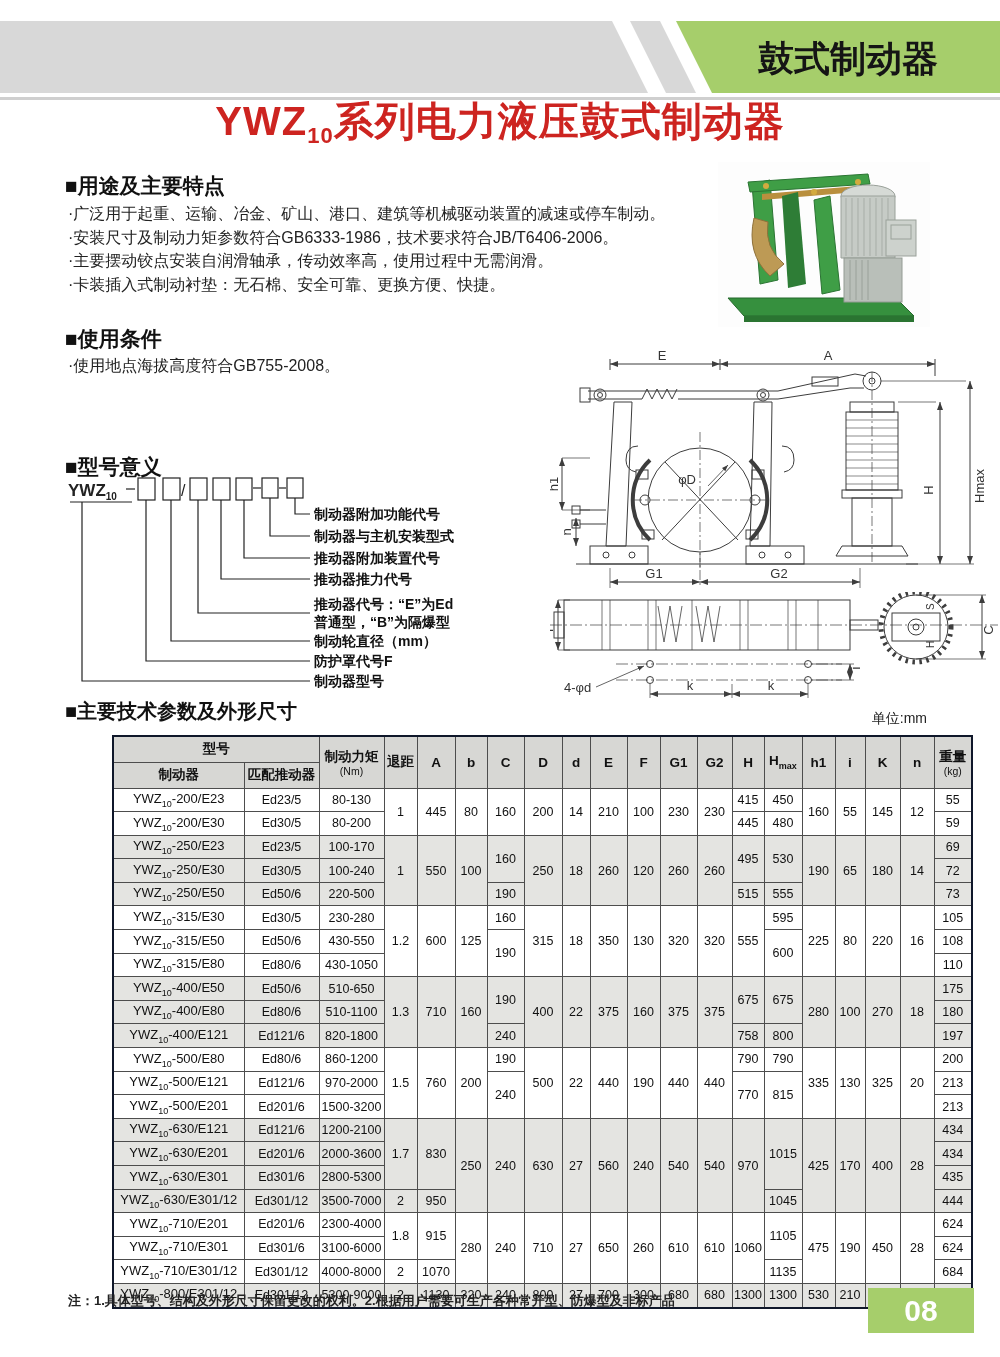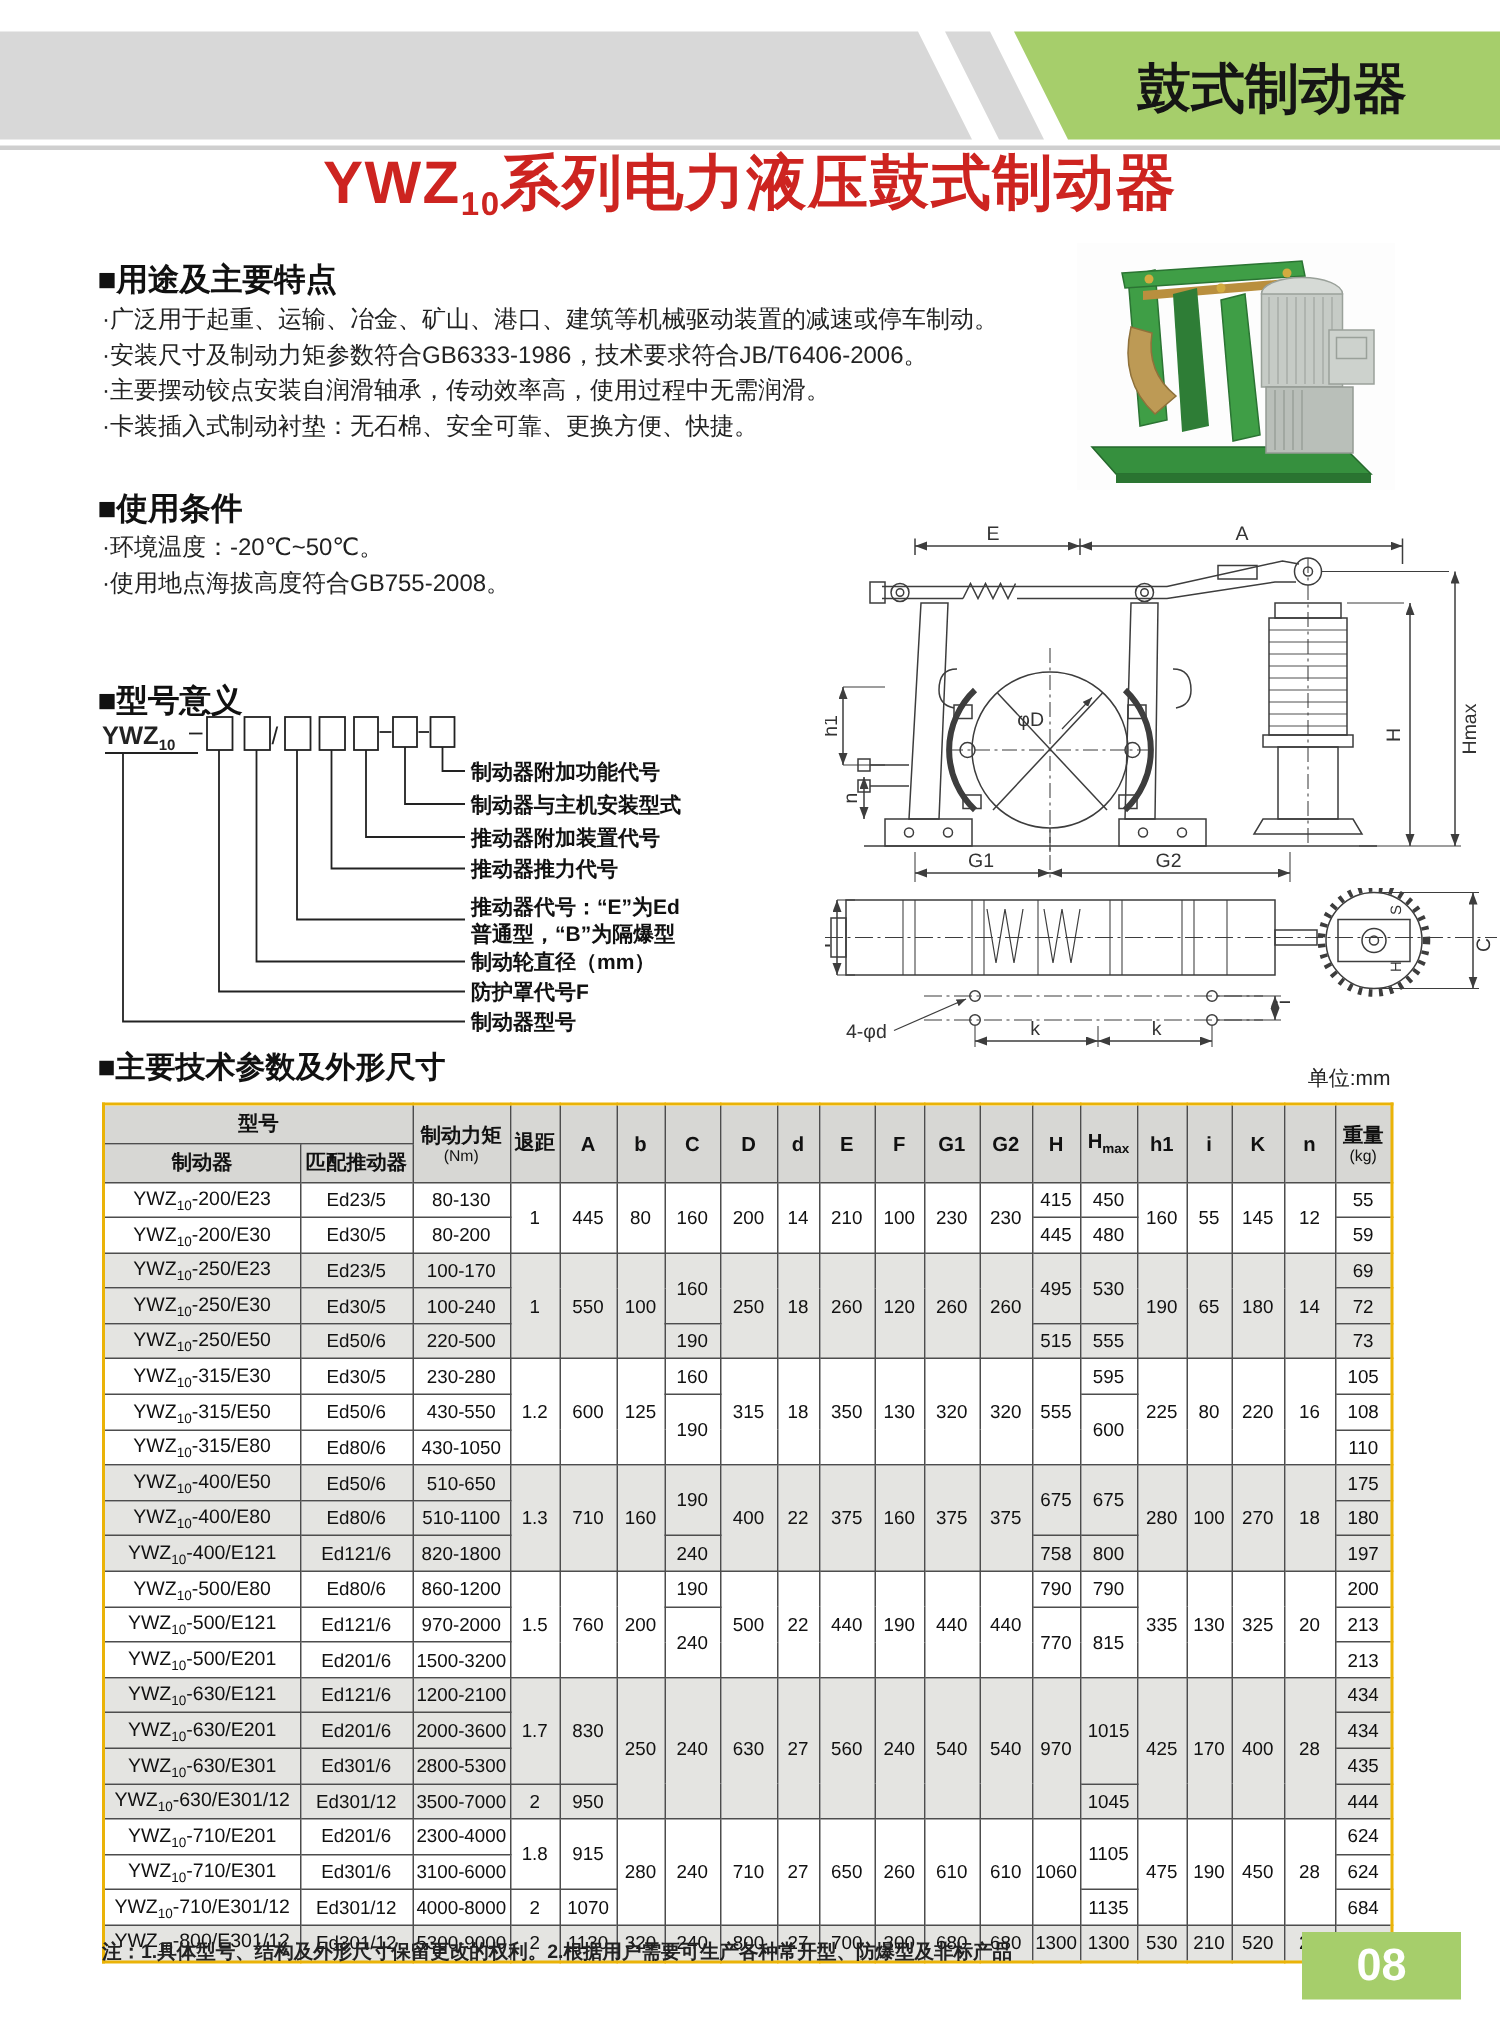--- a/index.html
+++ b/index.html
@@ -14,21 +14,21 @@
   
   #page-title{left:0;top:94px;width:1000px;text-align:center;
     font-size:40px;font-weight:bold;color:#cd2420;letter-spacing:1px;}
   #page-title sub{font-size:22px;vertical-align:-8px;}
   
   .sec-head{font-size:21px;font-weight:bold;color:#111;}
   .bullets{font-size:16px;line-height:23.5px;color:#222;}
   .bullets div{white-space:normal;}
   
   #spec-table-wrap{left:68px;top:735px;width:860px;}
-  table.spec{border-collapse:collapse;table-layout:fixed;width:859px;border:2px solid #eab308;}
+  table.spec{border-collapse:collapse;table-layout:fixed;width:859px;border:2px solid #0f172a;margin-left:44px;}
   table.spec th,table.spec td{border:1px solid #4d4d4d;text-align:center;vertical-align:middle;padding:0;overflow:hidden;}
   table.spec thead tr{height:26px;}
   table.spec th{background:#d7d7d4;font-size:13.5px;font-weight:bold;color:#111;}
   table.spec th .unit{display:block;font-size:10.5px;font-weight:normal;line-height:11px;}
   table.spec td{font-size:12.5px;height:22.6px;background:#fff;color:#111;}
   table.spec td.model{font-size:13px;}
   table.spec tr.shade td{background:#e4e4e1;}
   sub{font-size:9px;}
   
   svg text{font-family:"Liberation Sans","DejaVu Sans",sans-serif;}
@@ -84,21 +84,20 @@
     <rect x="168" y="58" width="30" height="36" fill="#cdd2cd" stroke="#9aa19a"></rect>
     <rect x="173" y="63" width="20" height="14" fill="none" stroke="#9aa19a"></rect>
     <circle cx="48" cy="24" r="3" fill="#d3ab3f"></circle>
       <circle cx="96" cy="30" r="3" fill="#d3ab3f"></circle>
       <circle cx="140" cy="20" r="3" fill="#d3ab3f"></circle>
   </svg>
 </div>
 
 <div class="abs sec-head" style="left:65px;top:325px;">■使用条件</div>
 <div class="abs bullets" style="left:68px;top:354px;width:490px;">
-  <div>·环境温度：-20℃~50℃。</div>
   <div>·使用地点海拔高度符合GB755-2008。</div>
 </div>
 
 <div class="abs sec-head" style="left:65px;top:453px;">■型号意义</div>
 <div class="abs" style="left:62px;top:470px;width:480px;height:235px;">
   <svg width="480" height="230" viewBox="0 0 480 230">
     <g stroke="#222" fill="none" stroke-width="1.2">
       <rect x="76" y="8" width="17" height="22"></rect>
       <rect x="101" y="8" width="17" height="22"></rect>
       <rect x="128" y="8" width="17" height="22"></rect>

